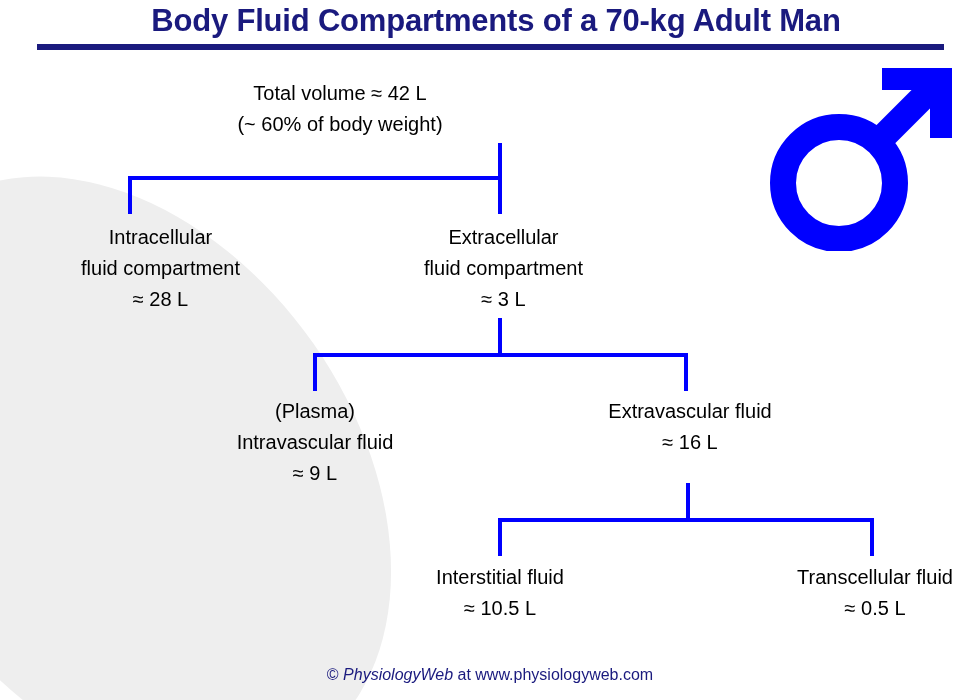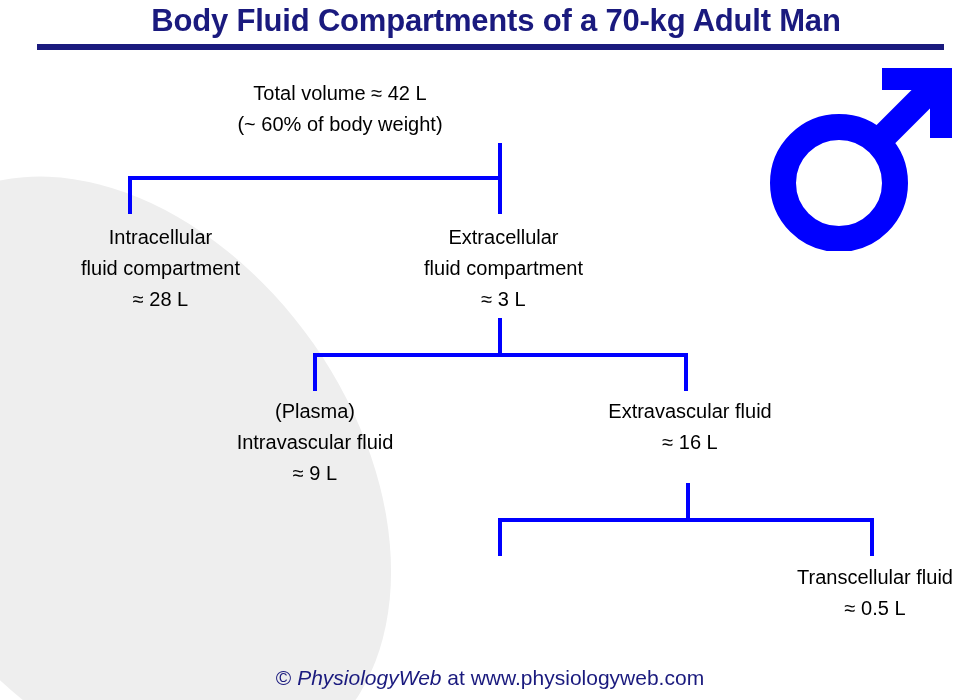--- a/index.html
+++ b/index.html
@@ -127,21 +127,21 @@
     width: 290px;
   }
 
   
   #footer {
     position: absolute;
     left: 0;
     top: 666px;
     width: 980px;
     text-align: center;
-    font-size: 21px;
+    font-size: 16px;
     color: #1a1a7e;
     white-space: nowrap;
   }
   #footer .brand {
     font-style: italic;
   }
 </style>
 </head>
 <body>
 
@@ -201,20 +201,24 @@
   <div class="node" id="node-evf">
     <span class="line">Extravascular fluid</span>
     <span class="line">≈ 16 L</span>
   </div>
 
   <div class="conn conn-v" style="left:686px; top:483px; height:37px;"></div>
   <div class="conn conn-h" style="left:498px; top:518px; width:376px;"></div>
   <div class="conn conn-v" style="left:498px; top:518px; height:38px;"></div>
   <div class="conn conn-v" style="left:870px; top:518px; height:38px;"></div>
 
+  <div class="node" id="node-isf">
+    <span class="line">Interstitial fluid</span>
+    <span class="line">≈ 10.5 L</span>
+  </div>
 
   <div class="node" id="node-tcf">
     <span class="line">Transcellular fluid</span>
     <span class="line">≈ 0.5 L</span>
   </div>
 
   <div id="footer">
     <span>© </span><span class="brand">PhysiologyWeb</span><span> at www.physiologyweb.com</span>
   </div>
 

